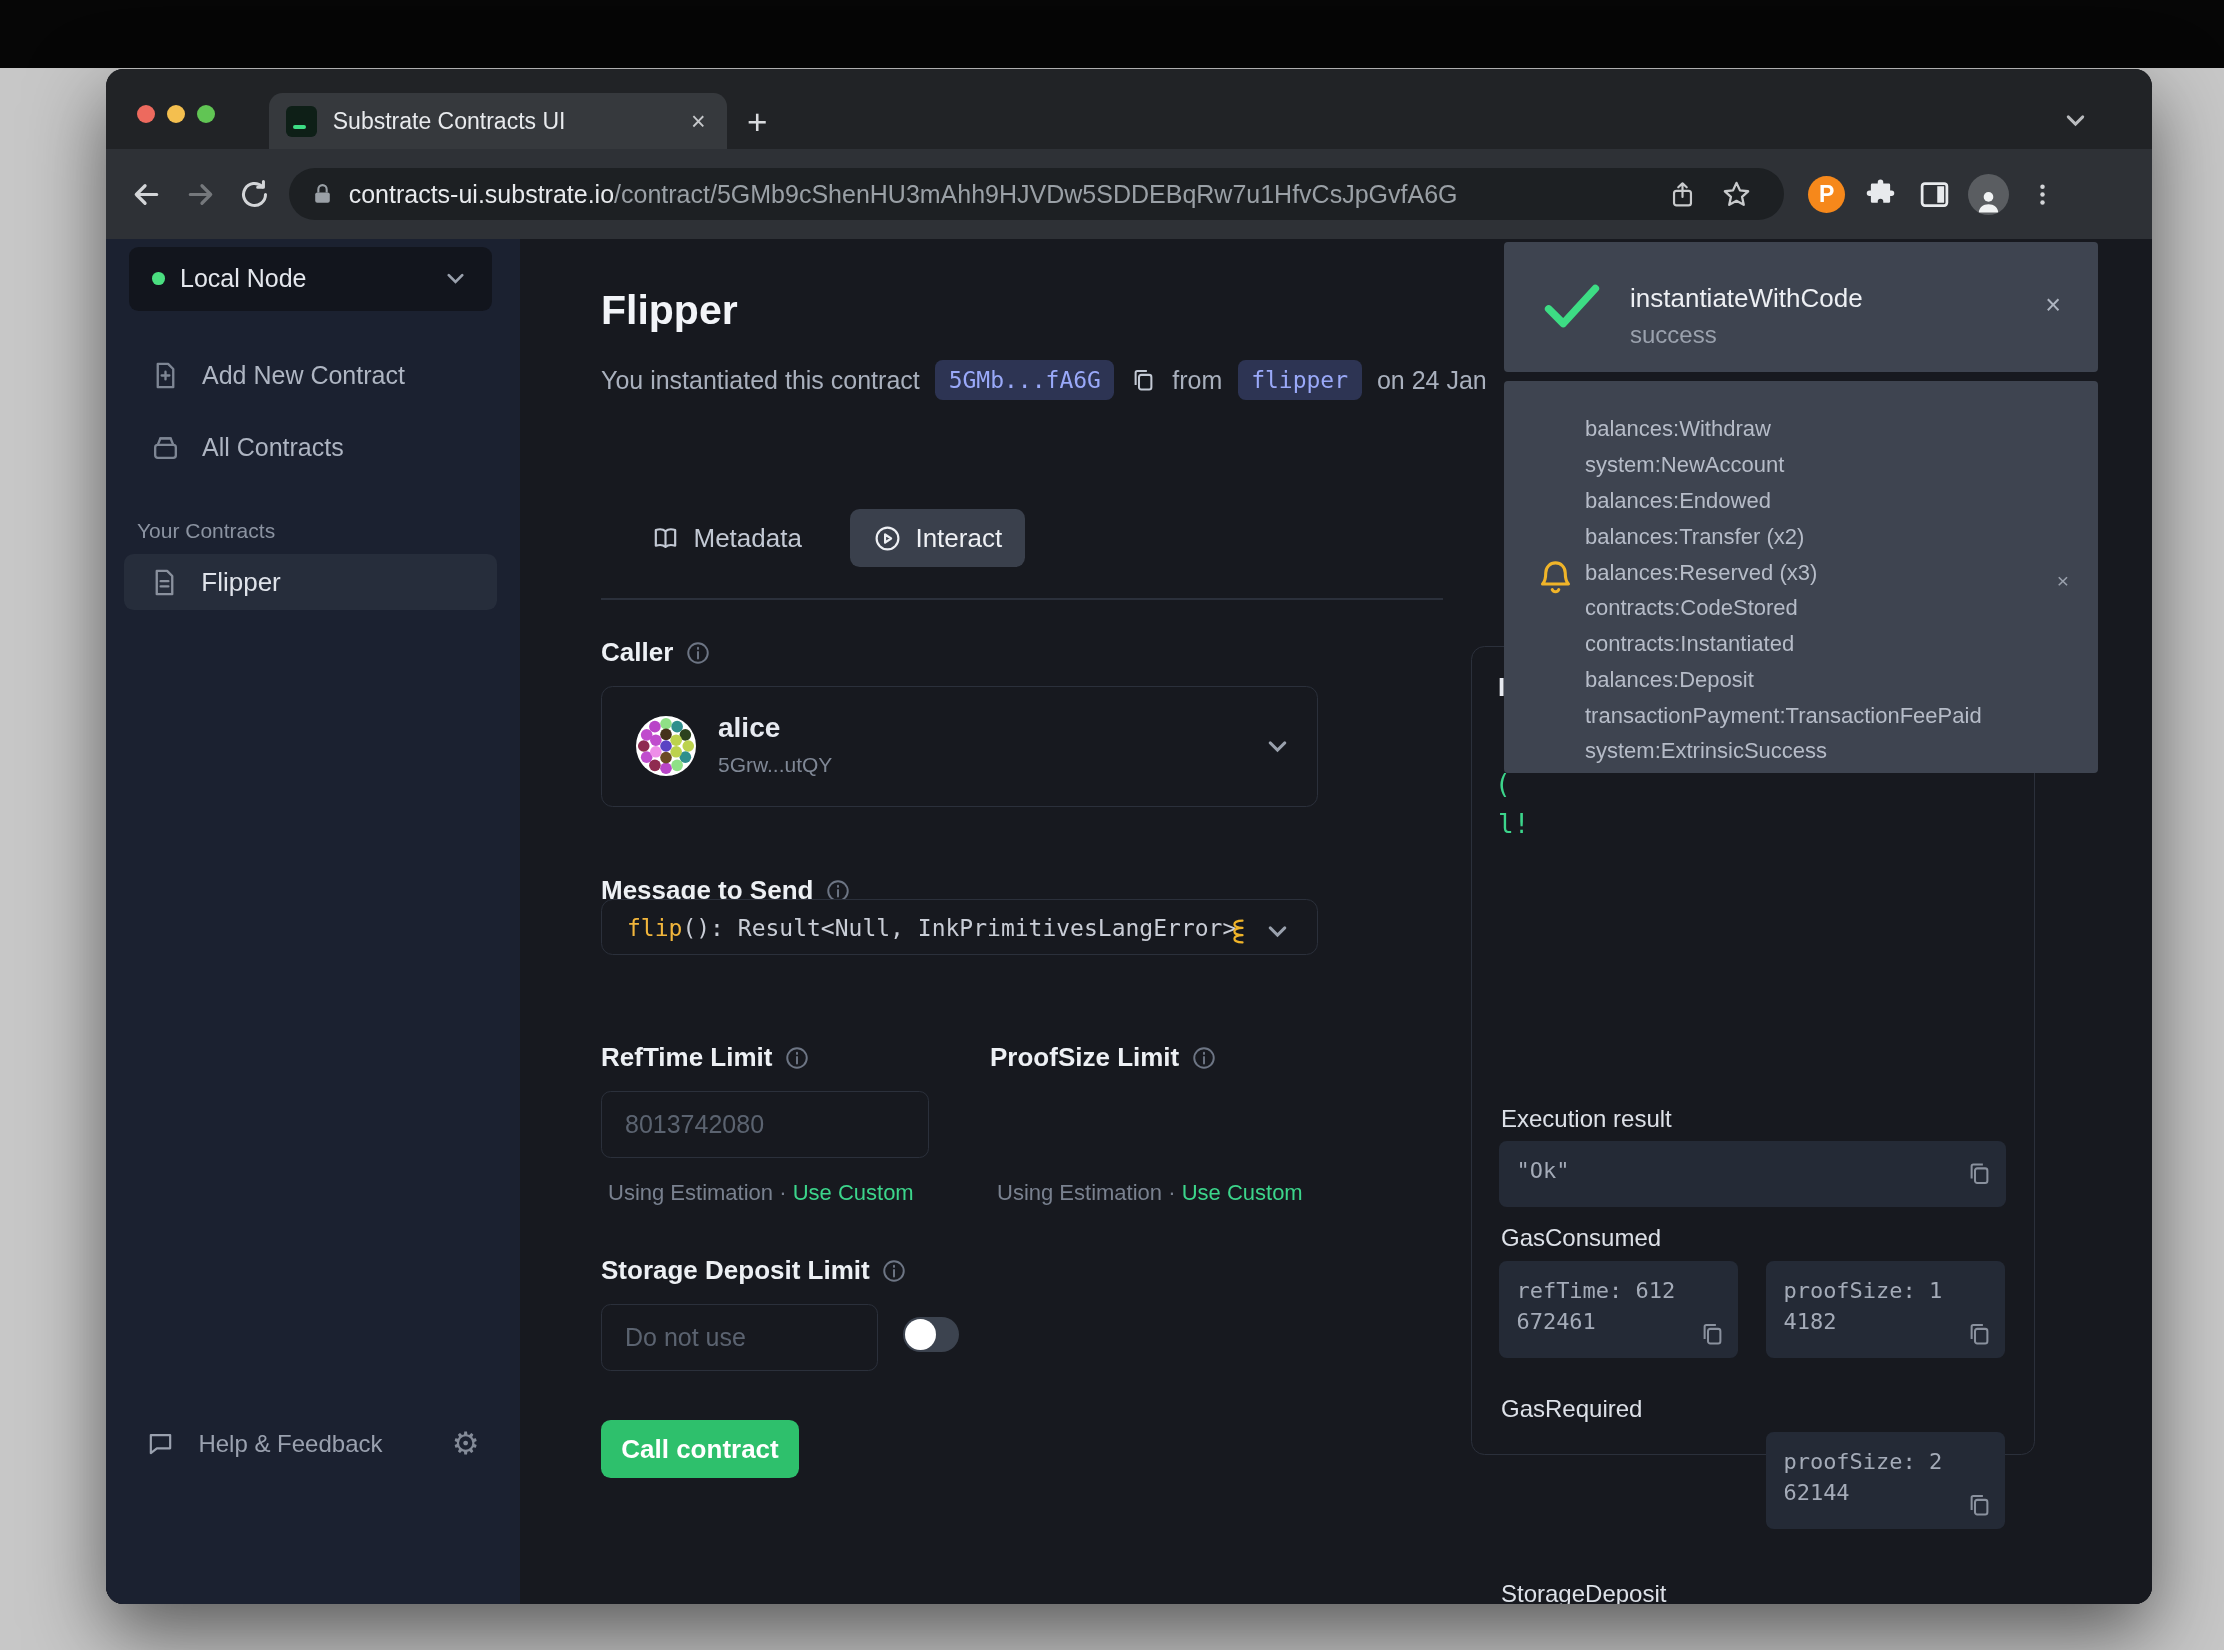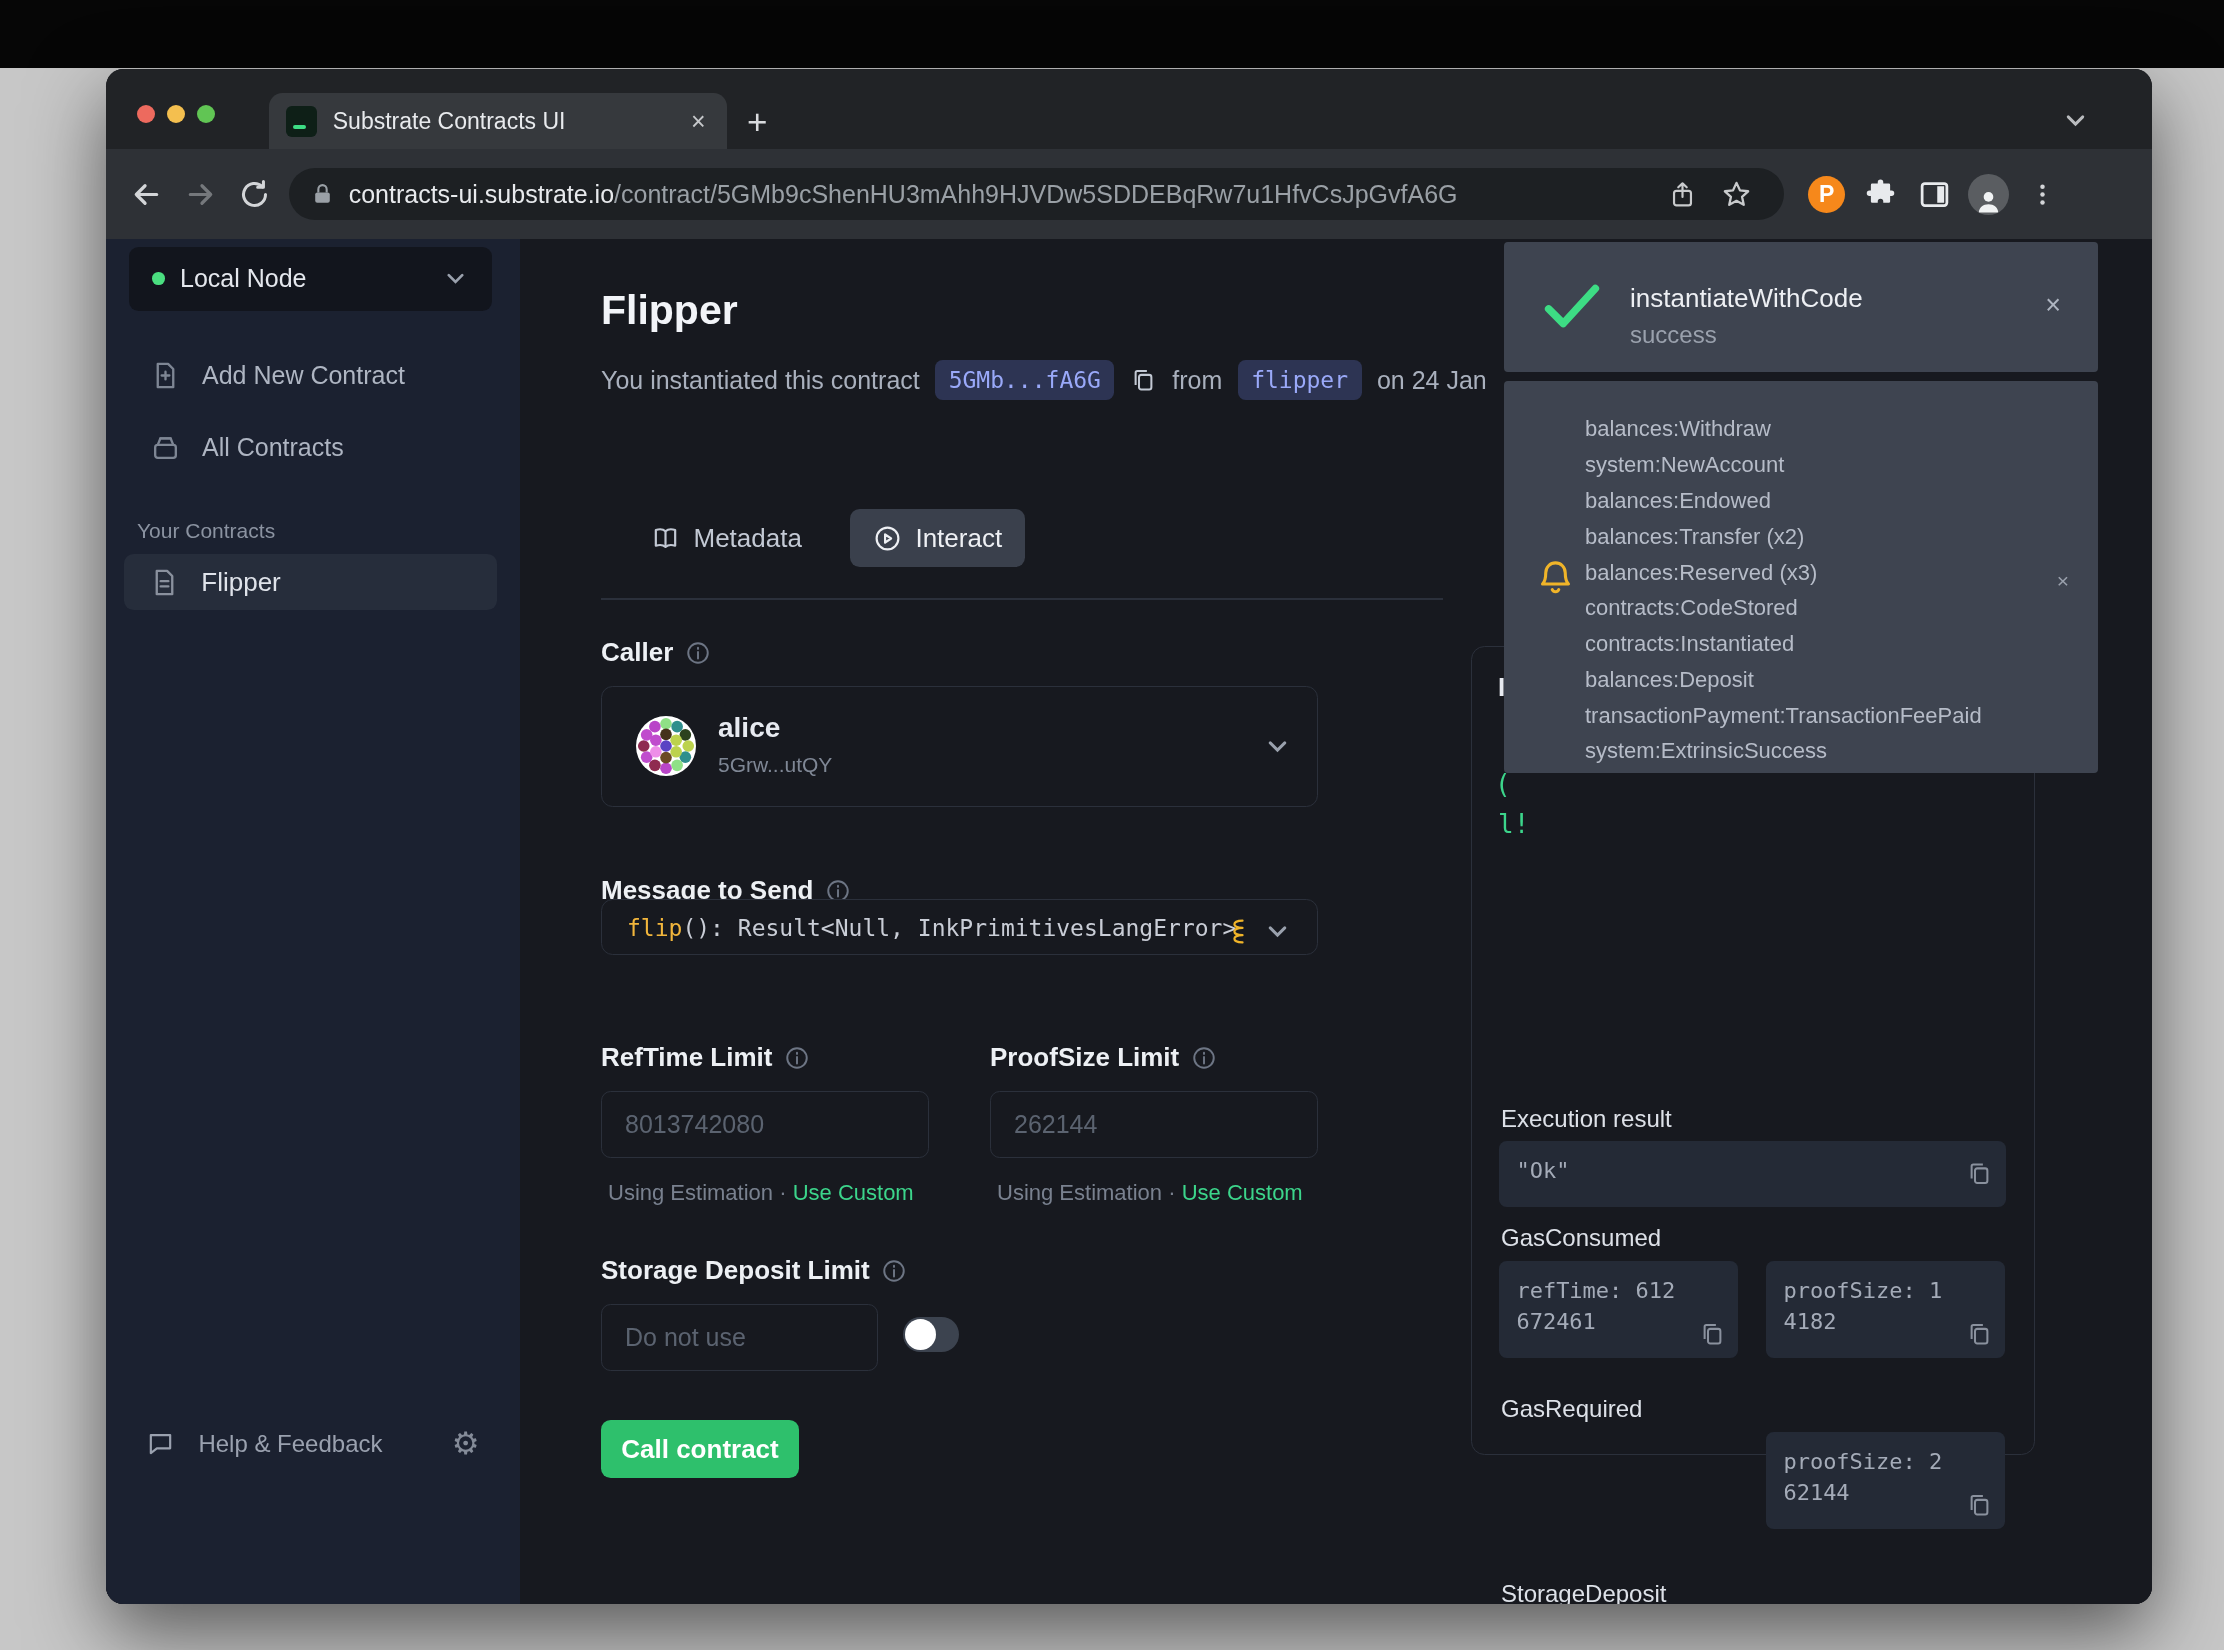--- a/index.html
+++ b/index.html
@@ -321,23 +321,20 @@
           <span class="uc">Use Custom</span>
         </div>
 
         <div class="flabel" style="position:absolute;left:470px;top:803px;">
           <span>ProofSize Limit</span>
           <svg width="26" height="26" viewBox="0 0 24 24" fill="none" stroke="#6d7584" stroke-width="1.8">
               <circle cx="12" cy="12" r="9"></circle>
               <path d="M12 11v6M12 7.2v1" stroke-linecap="round"></path>
             </svg>
         </div>
-        <div style="position:absolute;left:470px;top:852px;width:328px;height:67px;">
-          <input class="input" placeholder="262144" style="">
-        </div>
         <div class="estline" style="left:477px;top:941px;">
           <span>Using Estimation</span>
           <span>·</span>
           <span class="uc">Use Custom</span>
         </div>
 
         <div class="flabel" style="position:absolute;left:81px;top:1016px;">
           <span>Storage Deposit Limit</span>
           <svg width="26" height="26" viewBox="0 0 24 24" fill="none" stroke="#6d7584" stroke-width="1.8">
               <circle cx="12" cy="12" r="9"></circle>

